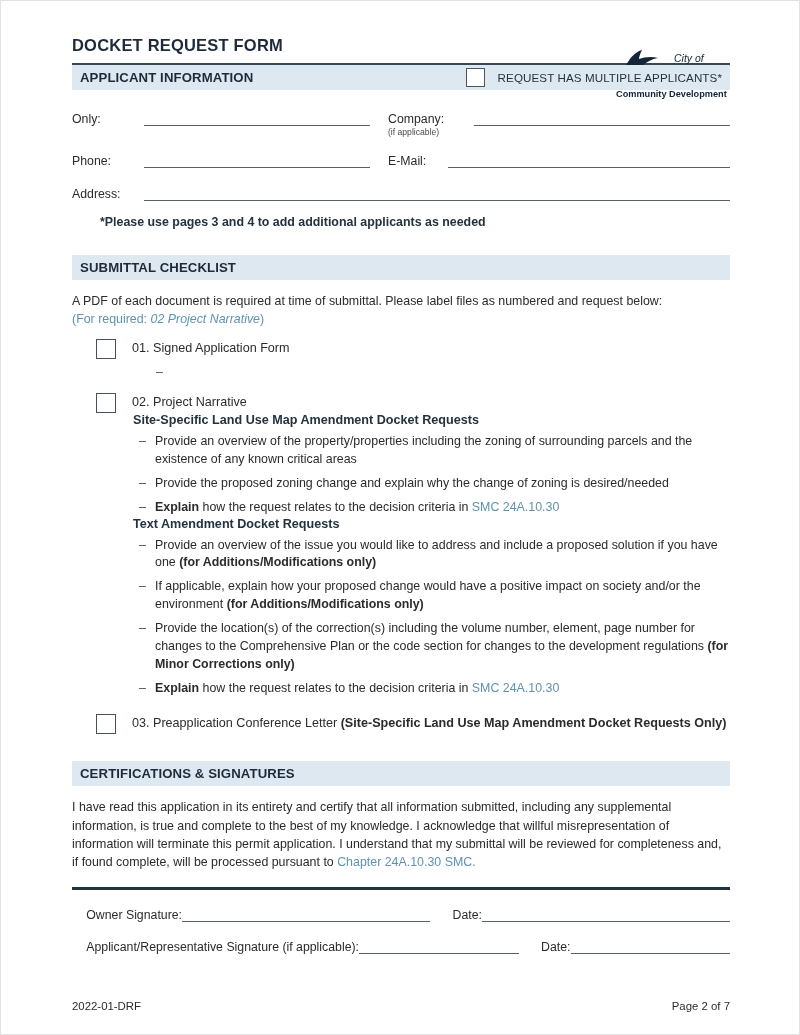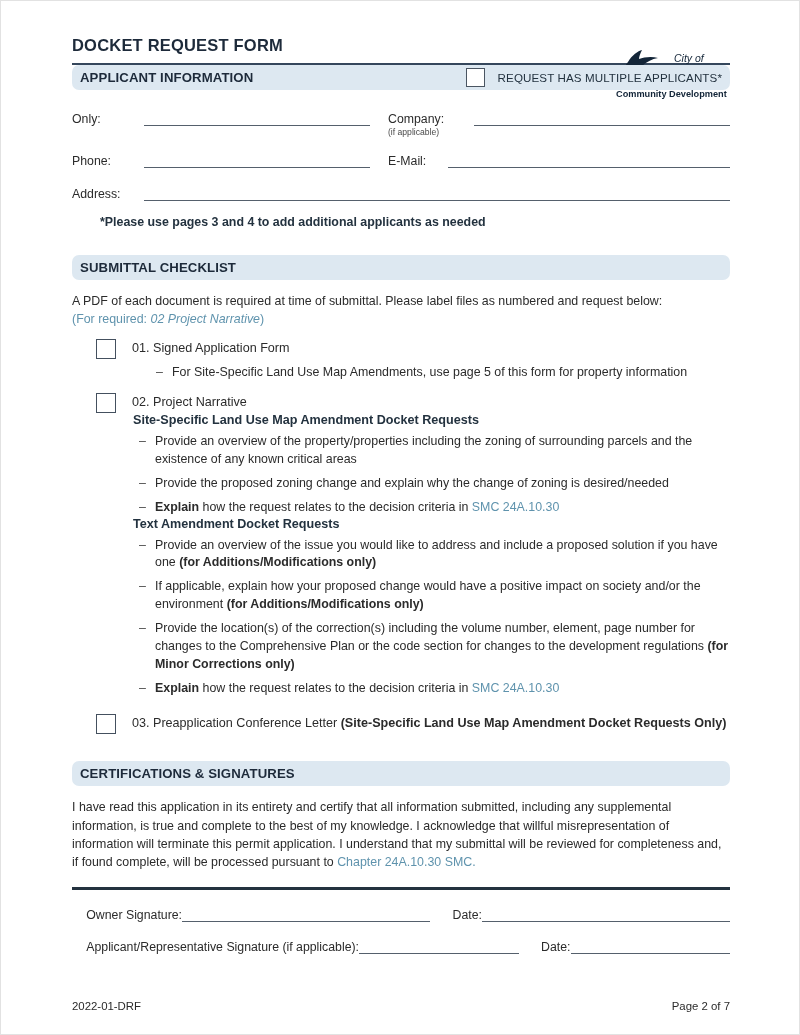--- a/index.html
+++ b/index.html
@@ -63,21 +63,20 @@
 
   
   .band {
     background: #dde8f1;
     height: 25px;
     display: flex;
     align-items: center;
     padding: 0 8px;
     box-sizing: border-box;
     position: relative;
-    border-radius: 7px;
   }
   .band-title {
     font-size: 13.2px;
     font-weight: bold;
     color: #1d2a3a;
     letter-spacing: .1px;
   }
   .band-right {
     position: absolute;
     right: 8px;
@@ -314,21 +313,20 @@
 
     <div class="cl-item">
       <span class="cl-box"></span>
       <span class="cl-text">
         <span>01.</span>
         <span>Signed Application Form</span>
       </span>
     </div>
     <div class="sub-dash">
       <span class="dash">–</span>
-      <span>For Site-Specific Land Use Map Amendments, use page 5 of this form for property information</span>
     </div>
 
     <div class="cl-item">
       <span class="cl-box"></span>
       <span class="cl-text">
         <span>02.</span>
         <span>Project Narrative</span>
       </span>
     </div>
 

